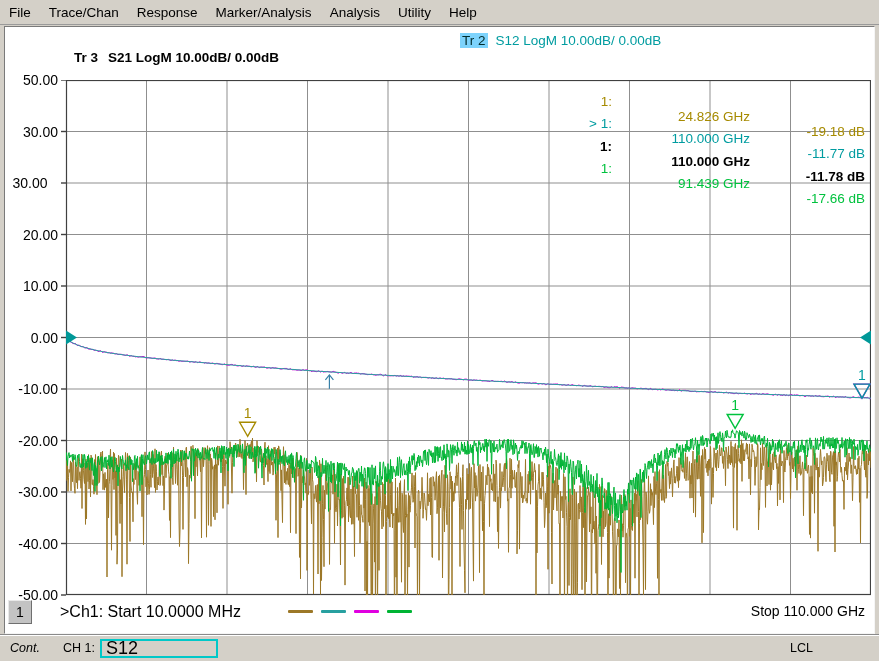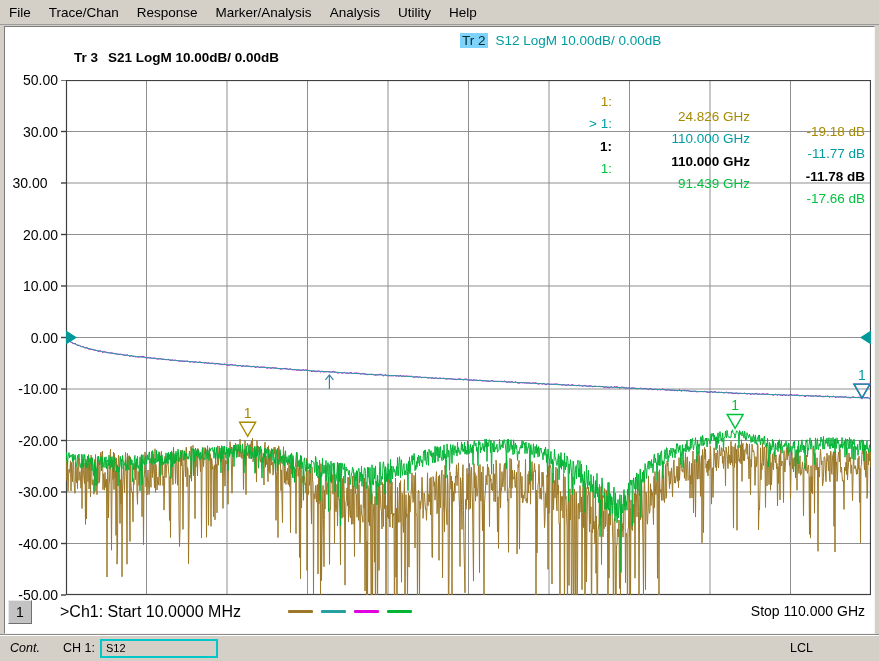--- a/index.html
+++ b/index.html
@@ -61,21 +61,21 @@
     position:absolute;left:0;top:635px;width:879px;height:26px;
     background:#D4D0C8;border-top:1px solid #fff;box-shadow:0 -1px 0 #8a8a8a;
     font-size:12.5px;color:#000;
   }
   .sb-item{position:absolute;top:5px;}
   .sb-sweep{left:10px;font-style:italic;}
   .sb-chlabel{left:63px;}
   .sb-meas{
     position:absolute;left:100px;top:3px;width:110px;height:15px;
     border:2px solid #00C8C8;background:#D4D0C8;
-    font-size:11px;line-height:15px;padding-left:4px;
+    font-size:18px;line-height:15px;padding-left:4px;
   }
   .sb-cal{left:222px;margin-top:36px;}
   .sb-lcl{left:790px;}
 </style>
 </head>
 <body>
 
 <div class="menubar">
   <span class="menu-item">File</span>
   <span class="menu-item">Trace/Chan</span>

